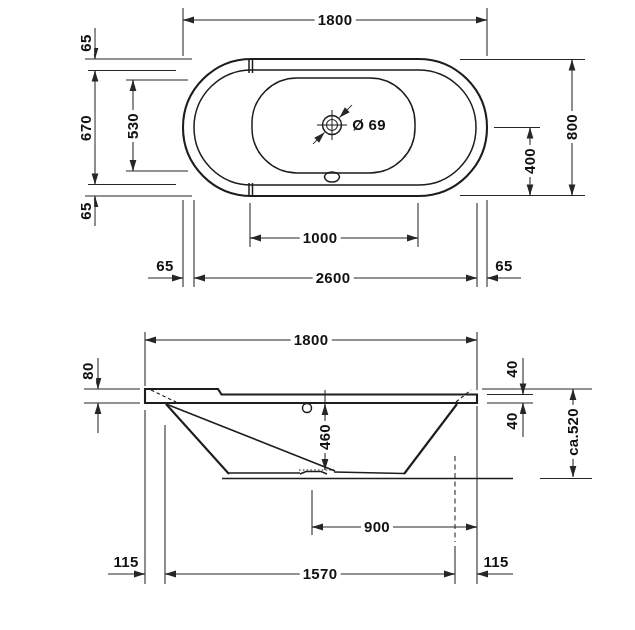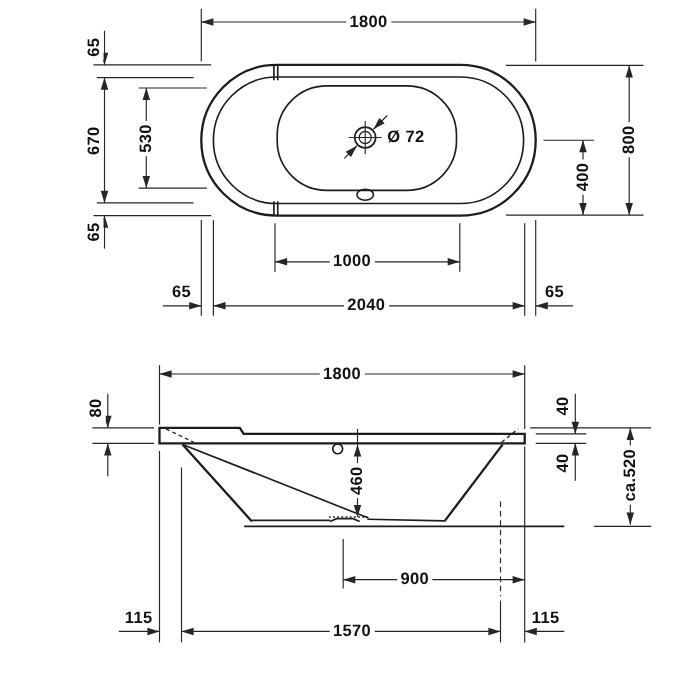--- a/index.html
+++ b/index.html
@@ -163,24 +163,24 @@
     </g>
   </svg>
 
   <div class="lbl" style="left:335px;top:20px;">1800</div>
   <div class="lbl rot" style="left:86px;top:43px;">65</div>
   <div class="lbl rot" style="left:86px;top:128px;">670</div>
   <div class="lbl rot" style="left:133px;top:126px;">530</div>
   <div class="lbl rot" style="left:86px;top:211px;">65</div>
   <div class="lbl rot" style="left:572px;top:127px;">800</div>
   <div class="lbl rot" style="left:530px;top:161px;">400</div>
-  <div class="lbl" style="left:369px;top:125px;">Ø 72</div>
+  <div class="lbl" style="left:369px;top:125px;">Ø 69</div>
   <div class="lbl" style="left:320px;top:238px;">1000</div>
   <div class="lbl" style="left:165px;top:266px;">65</div>
-  <div class="lbl" style="left:333px;top:278px;">2040</div>
+  <div class="lbl" style="left:333px;top:278px;">2600</div>
   <div class="lbl" style="left:504px;top:266px;">65</div>
 
   <div class="lbl" style="left:311px;top:340px;">1800</div>
   <div class="lbl rot" style="left:88px;top:371px;">80</div>
   <div class="lbl rot" style="left:512px;top:369px;">40</div>
   <div class="lbl rot" style="left:512px;top:421px;">40</div>
   <div class="lbl rot" style="left:573px;top:432px;">ca.520</div>
   <div class="lbl rot" style="left:325px;top:437px;">460</div>
   <div class="lbl" style="left:377px;top:527px;">900</div>
   <div class="lbl" style="left:126px;top:562px;">115</div>

